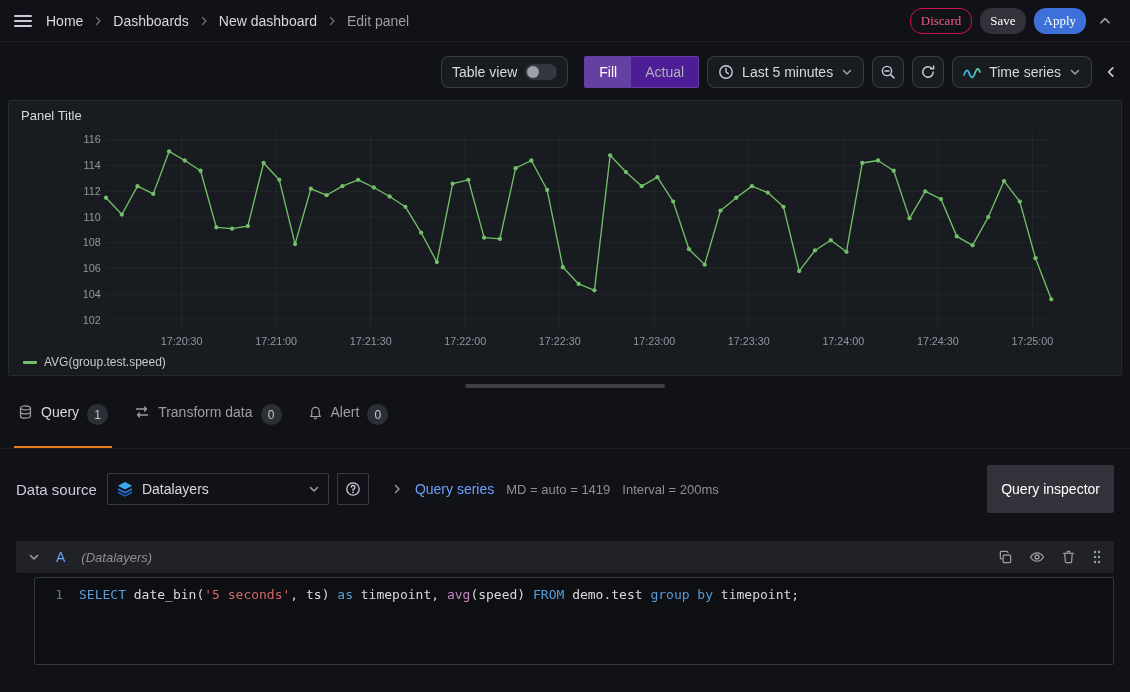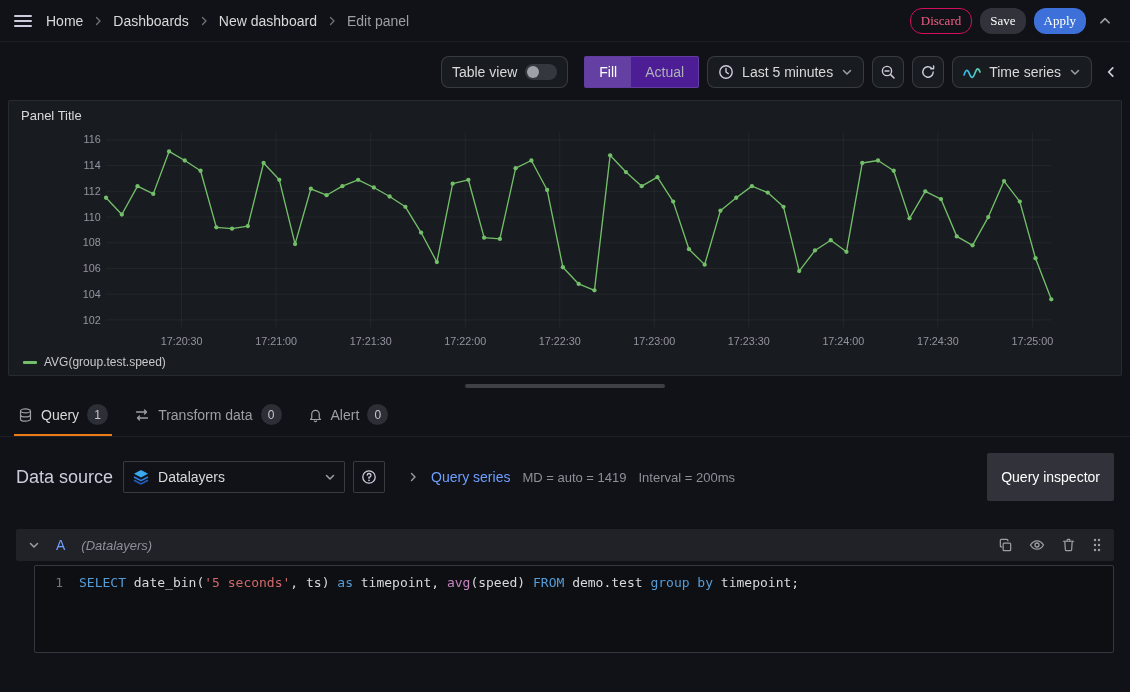--- a/index.html
+++ b/index.html
@@ -69,33 +69,33 @@
   .panel-title { padding:7px 12px 2px; font-size:13px; font-weight:500; color:#d8d9da; }
   #chart-svg { width:1104px; height:252px; margin-left:6px; }
   #chart-svg text { fill:rgba(204,204,220,0.68); font-size:12px; font-family:"Liberation Sans",sans-serif; }
   .legend { padding:4px 14px 6px; font-size:12px; color:#c7c8cc; display:flex; align-items:center; gap:7px; cursor:pointer; }
   .legend-swatch { width:14px; height:3px; border-radius:1px; background:#73bf69; }
 
   .resize-handle { width:200px; height:4px; border-radius:2px; background:#3e4046; margin:8px auto 0; cursor:row-resize; }
 
   
   .tabs { display:flex; gap:10px; padding:8px 10px 0; border-bottom:1px solid rgba(204,204,220,0.08); }
-  .tab { display:flex; align-items:center; gap:8px; padding:8px 8px 11px; color:#9d9fa5; position:relative; cursor:pointer; }
+  .tab { display:flex; gap:8px; padding:8px 8px 23px; color:#9d9fa5; position:relative; cursor:pointer; }
   .tab.active { color:#d8d9da; }
   .tab.active::after { content:""; position:absolute; left:4px; right:4px; bottom:0; height:2px; background:#eb7b18; }
   .count-badge {
     min-width:21px; height:21px; padding:0 6px; border-radius:11px;
     background:#2d2f36; color:#c7c8cc; font-size:12px;
     display:inline-flex; align-items:center; justify-content:center;
   }
 
   
   .query-section { padding:16px 16px 0; }
   .ds-row { display:flex; align-items:center; gap:8px; }
-  .ds-label { font-size:18px; color:#ccccdc; margin-right:2px; }
+  .ds-label { font-size:15px; color:#ccccdc; margin-right:2px; }
   .ds-picker {
     width:222px; height:32px; background:#111217;
     border:1px solid rgba(204,204,220,0.22); border-radius:2px;
     display:flex; align-items:center; gap:8px; padding:0 8px; cursor:pointer;
   }
   .ds-name { font-size:14px; color:#d8d9da; }
   .ds-picker .chev { margin-left:auto; }
   .sq-btn {
     width:32px; height:32px; border:1px solid rgba(204,204,220,0.22); border-radius:2px;
     background:#111217; display:flex; align-items:center; justify-content:center; cursor:pointer;

